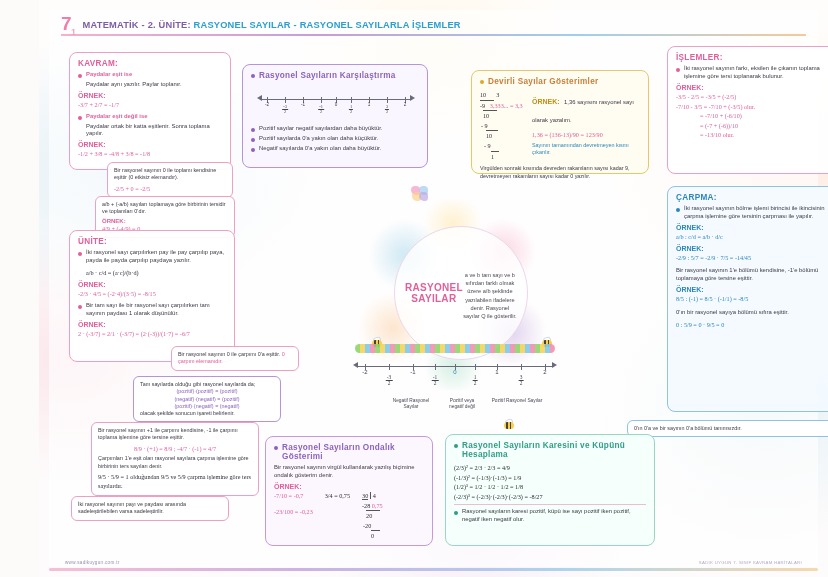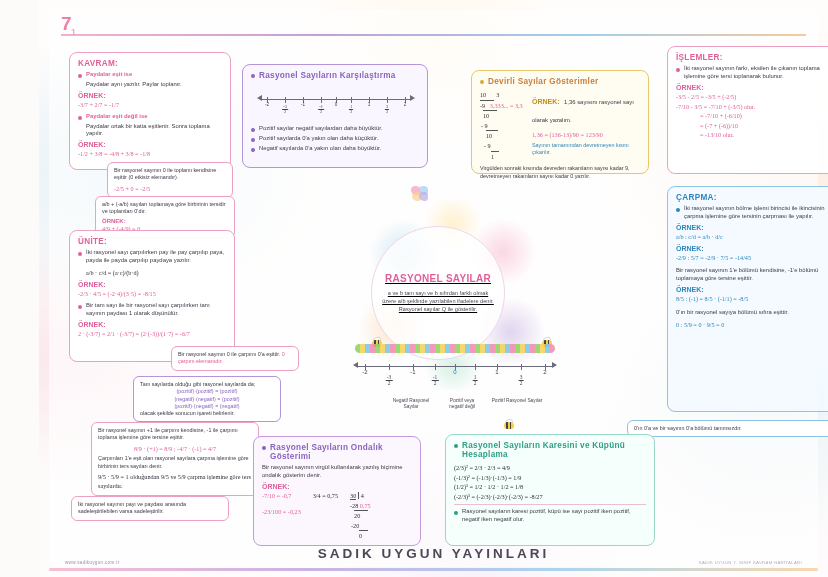--- a/index.html
+++ b/index.html
@@ -100,26 +100,26 @@
     background:
       radial-gradient(circle 52px at 70px 55px, rgba(168,216,236,0.55), transparent 70%),
       radial-gradient(circle 48px at 168px 52px, rgba(246,176,200,0.5), transparent 70%),
       radial-gradient(circle 50px at 58px 128px, rgba(250,206,160,0.5), transparent 70%),
       radial-gradient(circle 50px at 176px 132px, rgba(196,172,224,0.5), transparent 70%),
       radial-gradient(circle 42px at 118px 24px, rgba(255,226,150,0.45), transparent 70%),
       radial-gradient(circle 42px at 118px 166px, rgba(166,224,198,0.45), transparent 70%);
     filter: blur(1px);
   }
   .circle {
-    position:absolute; left:36px; top:26px; width:134px; height:134px;
+    position:absolute; left:59px; top:26px; width:134px; height:134px;
     border-radius:50%;
     background: rgba(255,255,255,0.80);
     border:1.5px solid #ecd7ea;
-    display:flex; flex-direction:column; align-items:center; justify-content:center;
-    text-align:center; padding:10px;text-decoration:underline;
+    display:flex; align-items:center; justify-content:center;
+    text-align:center; padding:10px;
   }
   .circle .t1 { font-size:10px; font-weight:bold; color:#e0609a; line-height:1.15; letter-spacing:.3px; }
   .circle .t2 { font-size:5.6px; color:#4b4856; line-height:1.45; margin-top:5px; }
 
   
   .nl { position:absolute; }
   .nl .axis { position:absolute; left:0; right:0; top:8px; height:1px; background:#6a6a7a; }
   .nl .tick { position:absolute; width:1px; height:6px; background:#6a6a7a; top:5.5px; }
   .nl .lbl  { position:absolute; font-size:4.6px; color:#45434f; top:11px; transform:translateX(-50%); text-align:center; white-space:nowrap;}
   .nl .arrowL, .nl .arrowR { position:absolute; top:4.2px; width:0;height:0;border-top:3px solid transparent;border-bottom:3px solid transparent;}
@@ -166,20 +166,23 @@
 </style>
 </head>
 <body>
 
 <div class="page">
   <div class="inner"></div>
 
   <div class="header">
     <div class="grade">
       <span>7</span><sub>1</sub>
+    </div>
+    <div class="header-title">
+      <span>MATEMATİK - 2. ÜNİTE: </span><span class="c2">RASYONEL SAYILAR - RASYONEL SAYILARLA İŞLEMLER</span>
     </div>
   </div>
   <div class="header-rule"></div>
 
   <div class="card pink" style="left:30px; top:52px; width:162px; height:118px;">
     <div class="h-title">KAVRAM:</div>
     <div class="bullet-row">
       <div class="dot"></div>
       <div class="txt"><b class="pinkink">Paydalar eşit ise</b></div>
     </div>
@@ -406,21 +409,21 @@
       <div class="lbl" style="left:32px; top:17px"><span class="bigfrac" style="font-size:5.4px"><span class="n">-3</span><span class="d">2</span></span></div>
       <div class="lbl" style="left:78px; top:17px"><span class="bigfrac" style="font-size:5.4px"><span class="n">-1</span><span class="d">2</span></span></div>
       <div class="lbl" style="left:118px; top:17px"><span class="bigfrac" style="font-size:5.4px"><span class="n">1</span><span class="d">2</span></span></div>
       <div class="lbl" style="left:164px; top:17px"><span class="bigfrac" style="font-size:5.4px"><span class="n">3</span><span class="d">2</span></span></div>
     </div>
   </div>
   <div class="zonelbl" style="left:346px; top:398px; width:52px;">Negatif Rasyonel Sayılar</div>
   <div class="zonelbl" style="left:406px; top:398px; width:34px;">Pozitif veya negatif değil</div>
   <div class="zonelbl" style="left:452px; top:398px; width:52px;">Pozitif Rasyonel Sayılar</div>
 
-  <div class="card lilac" style="left:214px; top:436px; width:168px; height:110px;">
+  <div class="card lilac" style="left:226px; top:436px; width:168px; height:110px;">
     <div class="bullet-row">
       <div class="dot purple"></div>
       <div class="h-title purple" style="margin:0">Rasyonel Sayıların Ondalık Gösterimi</div>
     </div>
     <div class="txt" style="margin-top:3px">Bir rasyonel sayının virgül kullanılarak yazılış biçimine ondalık gösterim denir.</div>
     <div class="ornek">ÖRNEK:</div>
     <div style="display:flex; gap:12px;">
       <div class="math pinkink">
         <div>-7/10 = -0,7</div>
         <div style="margin-top:6px">-23/100 = -0,23</div>
@@ -447,17 +450,16 @@
     <div class="math">(-1/3)² = (-1/3)·(-1/3) = 1/9</div>
     <div class="math">(1/2)³ = 1/2 · 1/2 · 1/2 = 1/8</div>
     <div class="math">(-2/3)³ = (-2/3)·(-2/3)·(-2/3) = -8/27</div>
     <div class="hr-pink"></div>
     <div class="bullet-row">
       <div class="dot green"></div>
       <div class="txt">Rasyonel sayıların karesi pozitif, küpü ise sayı pozitif iken pozitif, negatif iken negatif olur.</div>
     </div>
   </div>
 
-  <div class="footer-title">SADIK  UYGUN  YAYINLARI</div>
   <div class="footer-left">www.sadikuygun.com.tr</div>
   <div class="footer-right">SADIK UYGUN 7. SINIF KAVRAM HARİTALARI</div>
   <div class="bottombar"></div>
 </div>
 
 </body></html>

